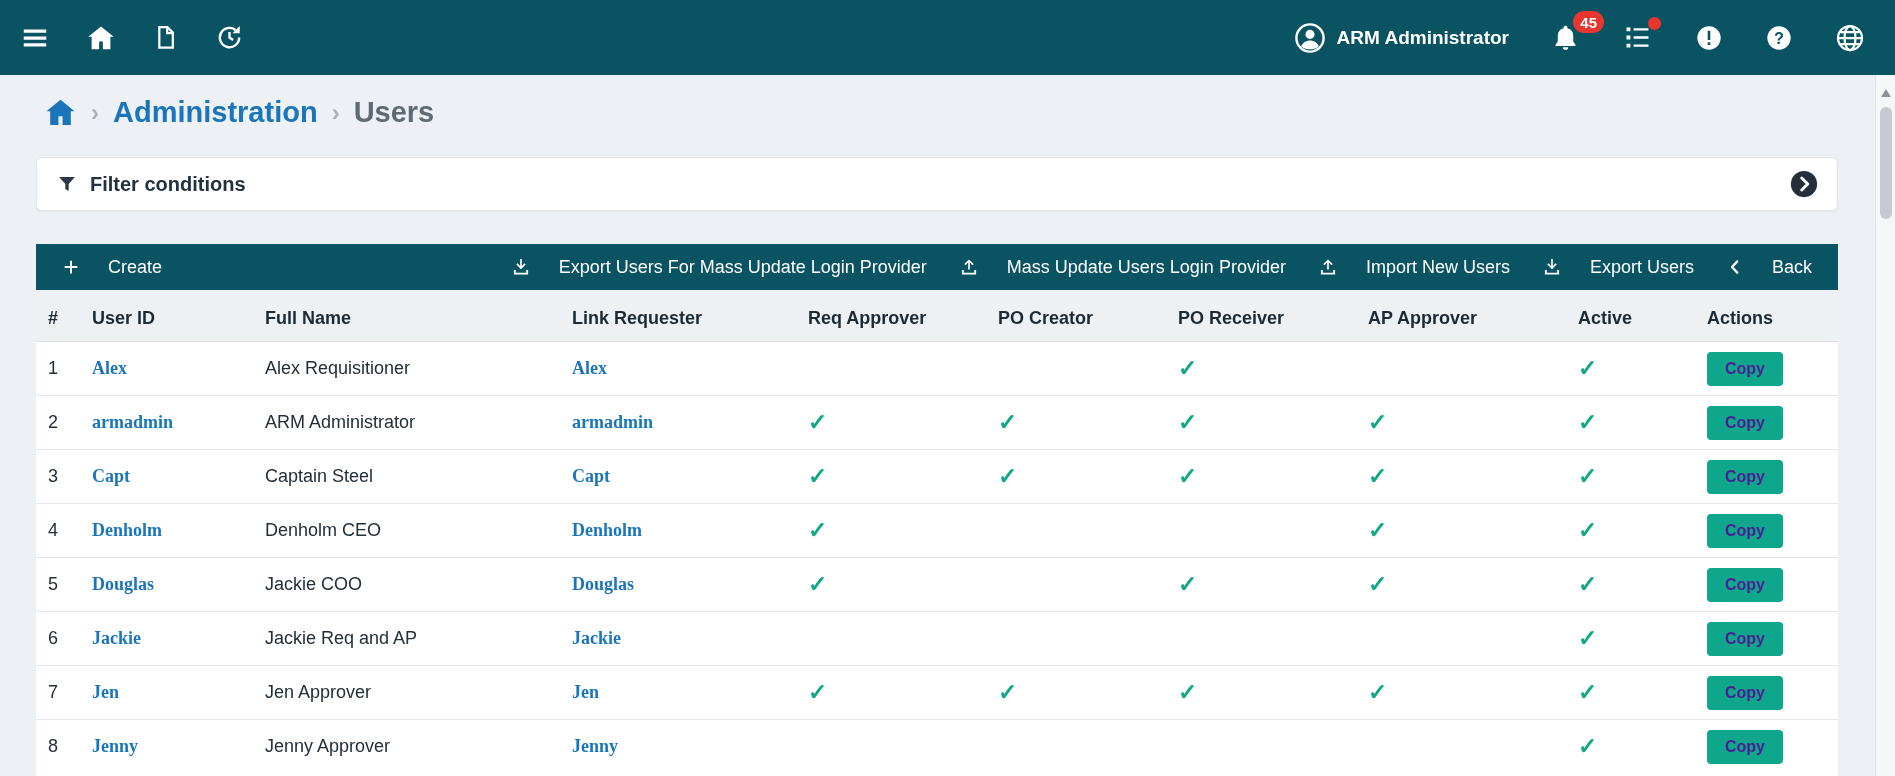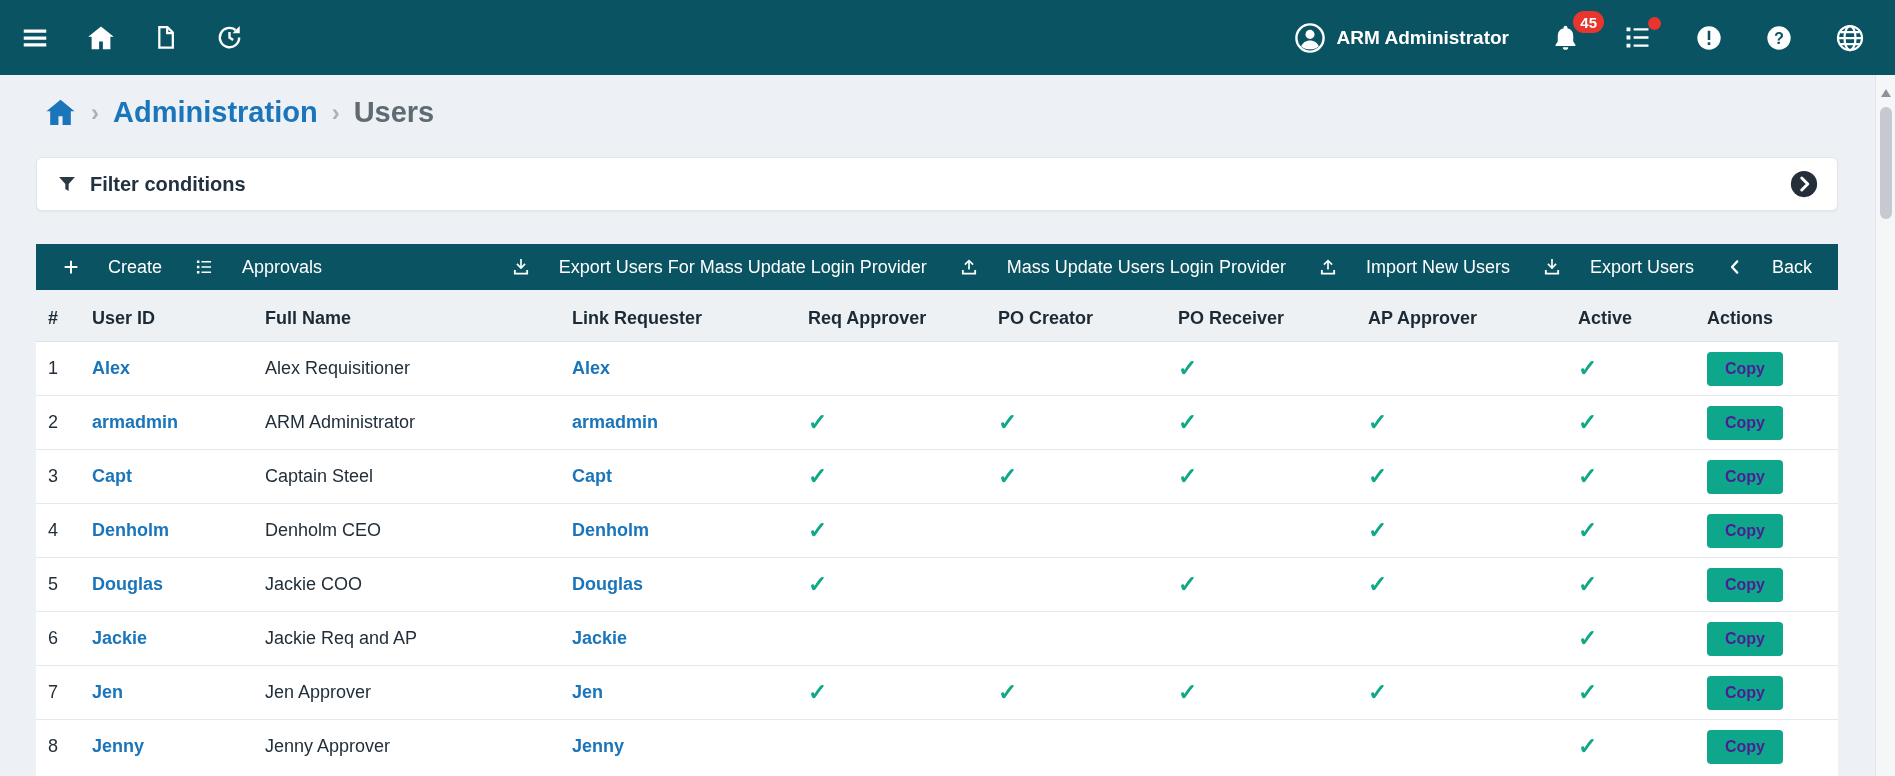--- a/index.html
+++ b/index.html
@@ -50,21 +50,21 @@
   .users-table { position:absolute; top:295px; left:36px; width:1802px; border-collapse:collapse;
                  table-layout:fixed; background:#fff; font-size:18px; color:#222f3a; }
   .users-table thead th { background:#eef1f4; height:46px; font-weight:bold; text-align:left;
                           padding:0 8px; border-bottom:1px solid #dfe3e8; color:#1c2a36; font-size:18px; }
   .users-table tbody td { height:53px; border-bottom:1px solid #e5e9ed; padding:0 8px; vertical-align:middle;
                           background:#fff; }
   .c-num { padding-left:12px !important; }
   .c-check { text-align:left; }
   .c-actions { padding-left:17px !important; }
   .check { color:var(--green,#10a887); font-size:23px; font-weight:bold; }
-  .link { color:var(--blue,#1b75bb); font-weight:bold; text-decoration:none; cursor:pointer; }
+  .link { color:var(--blue,#1b75bb); font-weight:bold; text-decoration:none; cursor:pointer;font-family:Liberation Serif, serif; }
   .copy-btn { background:var(--copy,#0fa78b); color:#4c1d95; border:none; border-radius:4px; font-size:16px;
               font-weight:bold; padding:8px 18px; cursor:pointer; font-family:inherit; }
   .table-sliver { position:absolute; top:765px; left:36px; width:1802px; height:11px; background:#fff; }
 
   
   .scrollbar { position:absolute; top:75px; right:0; bottom:0; width:20px; background:#f4f6f8;
                border-left:1px solid #e2e4e8; box-sizing:border-box; }
   .scroll-up { width:0; height:0; border:5px solid transparent; border-bottom:8px solid #8d939b;
                margin:9px auto 10px; cursor:pointer; }
   .scroll-thumb { width:12px; height:112px; margin:0 auto; background:#c6cad0; border-radius:6px; cursor:pointer; }
@@ -172,26 +172,20 @@
     </button>
   </div>
 
   <div class="toolbar">
     <div class="toolbar-group">
       <button class="tool-btn">
         <svg width="18" height="18" viewBox="0 0 24 24">
             <path fill="currentColor" d="M10.7 3.5h2.6v7.2h7.2v2.6h-7.2v7.2h-2.6v-7.2H3.5v-2.6h7.2z"></path>
           </svg>
         <span>Create</span>
-      </button>
-      <button class="tool-btn">
-        <svg width="20" height="20" viewBox="0 0 24 24">
-            <path fill="currentColor" d="M3.5 4.2h3v3h-3zm5.5.6h11.5v1.8H9zM3.5 10.5h3v3h-3zm5.5.6h11.5v1.8H9zM3.5 16.8h3v3h-3zm5.5.6h11.5v1.8H9z"></path>
-          </svg>
-        <span>Approvals</span>
       </button>
     </div>
     <div class="toolbar-group">
       <button class="tool-btn">
         <svg width="20" height="20" viewBox="0 0 24 24">
             <path fill="currentColor" d="M11 2.5h2v8.3l3.2-3.2 1.4 1.4L12 14.6 6.4 9l1.4-1.4L11 10.8zM3.5 15.5h2.2V19h12.6v-3.5h2.2V21H3.5z"></path>
           </svg>
         <span>Export Users For Mass Update Login Provider</span>
       </button>
       <button class="tool-btn">

